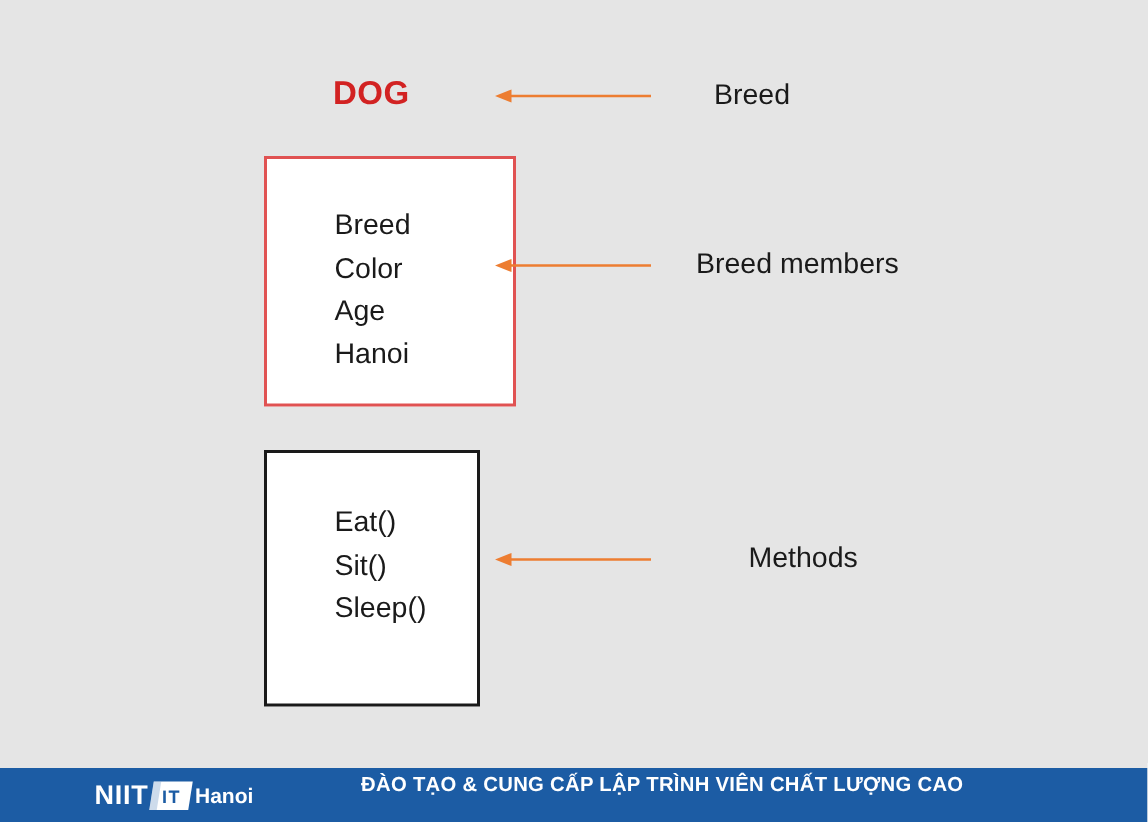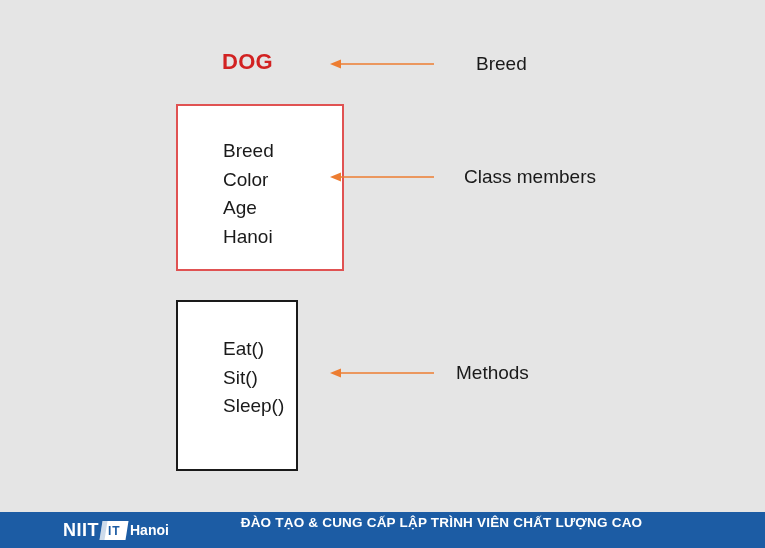--- a/index.html
+++ b/index.html
@@ -42,21 +42,21 @@
   .uml-box.members {
     left: 176px;
     top: 104px;
     width: 168px;
     height: 167px;
     border: 2px solid #e05252;
   }
   .uml-box.methods {
     left: 176px;
     top: 300px;
-    width: 122px;
+    width: 144px;
     height: 171px;
     border: 2px solid #1a1a1a;
   }
   .box-list {
     position: absolute;
     left: 45px;
     top: 31px;
     margin: 0;
     padding: 0;
     list-style: none;
@@ -88,21 +88,21 @@
     color: #1a1a1a;
     white-space: nowrap;
     line-height: 1.1;
   }
   .ann-class   { left: 330px; top: 52px;  }
   .ann-members { left: 330px; top: 165px; }
   .ann-methods { left: 330px; top: 361px; }
 
   .ann-class .ann-label   { margin-left: 42px; }
   .ann-members .ann-label { margin-left: 30px; }
-  .ann-methods .ann-label { margin-left: 22px; }
+  .ann-methods .ann-label { margin-left: 65px; }
 
   
   #footer {
     position: absolute;
     left: 0;
     top: 512px;
     width: 765px;
     height: 36px;
     background: #1c5ca4;
   }
@@ -210,21 +210,21 @@
       <polygon points="0,7 11,2.6 11,11.4" fill="#ed7d31"></polygon>
     </svg>
     <span class="ann-label">Breed</span>
   </div>
 
   <div class="annotation ann-members">
     <svg class="arrow" width="104" height="14" viewBox="0 0 104 14">
       <line x1="9" y1="7" x2="104" y2="7" stroke="#ed7d31" stroke-width="1.6"></line>
       <polygon points="0,7 11,2.6 11,11.4" fill="#ed7d31"></polygon>
     </svg>
-    <span class="ann-label">Class members</span>
+    <span class="ann-label">Breed members</span>
   </div>
 
   <div class="annotation ann-methods">
     <svg class="arrow" width="104" height="14" viewBox="0 0 104 14">
       <line x1="9" y1="7" x2="104" y2="7" stroke="#ed7d31" stroke-width="1.6"></line>
       <polygon points="0,7 11,2.6 11,11.4" fill="#ed7d31"></polygon>
     </svg>
     <span class="ann-label">Methods</span>
   </div>
 

